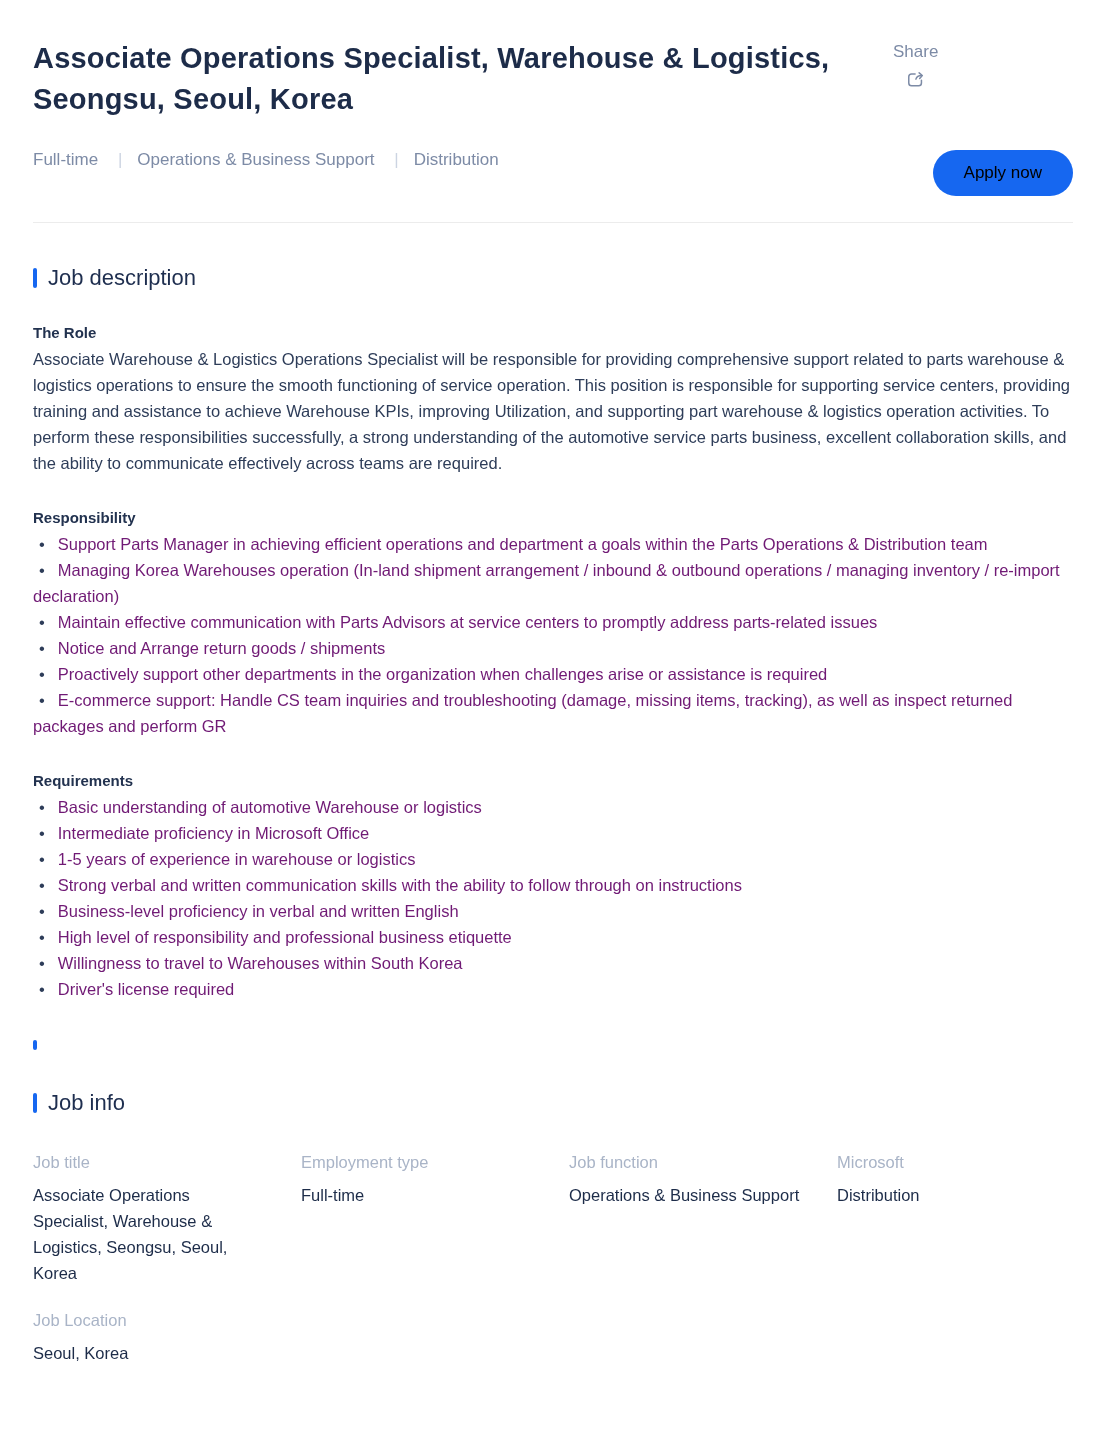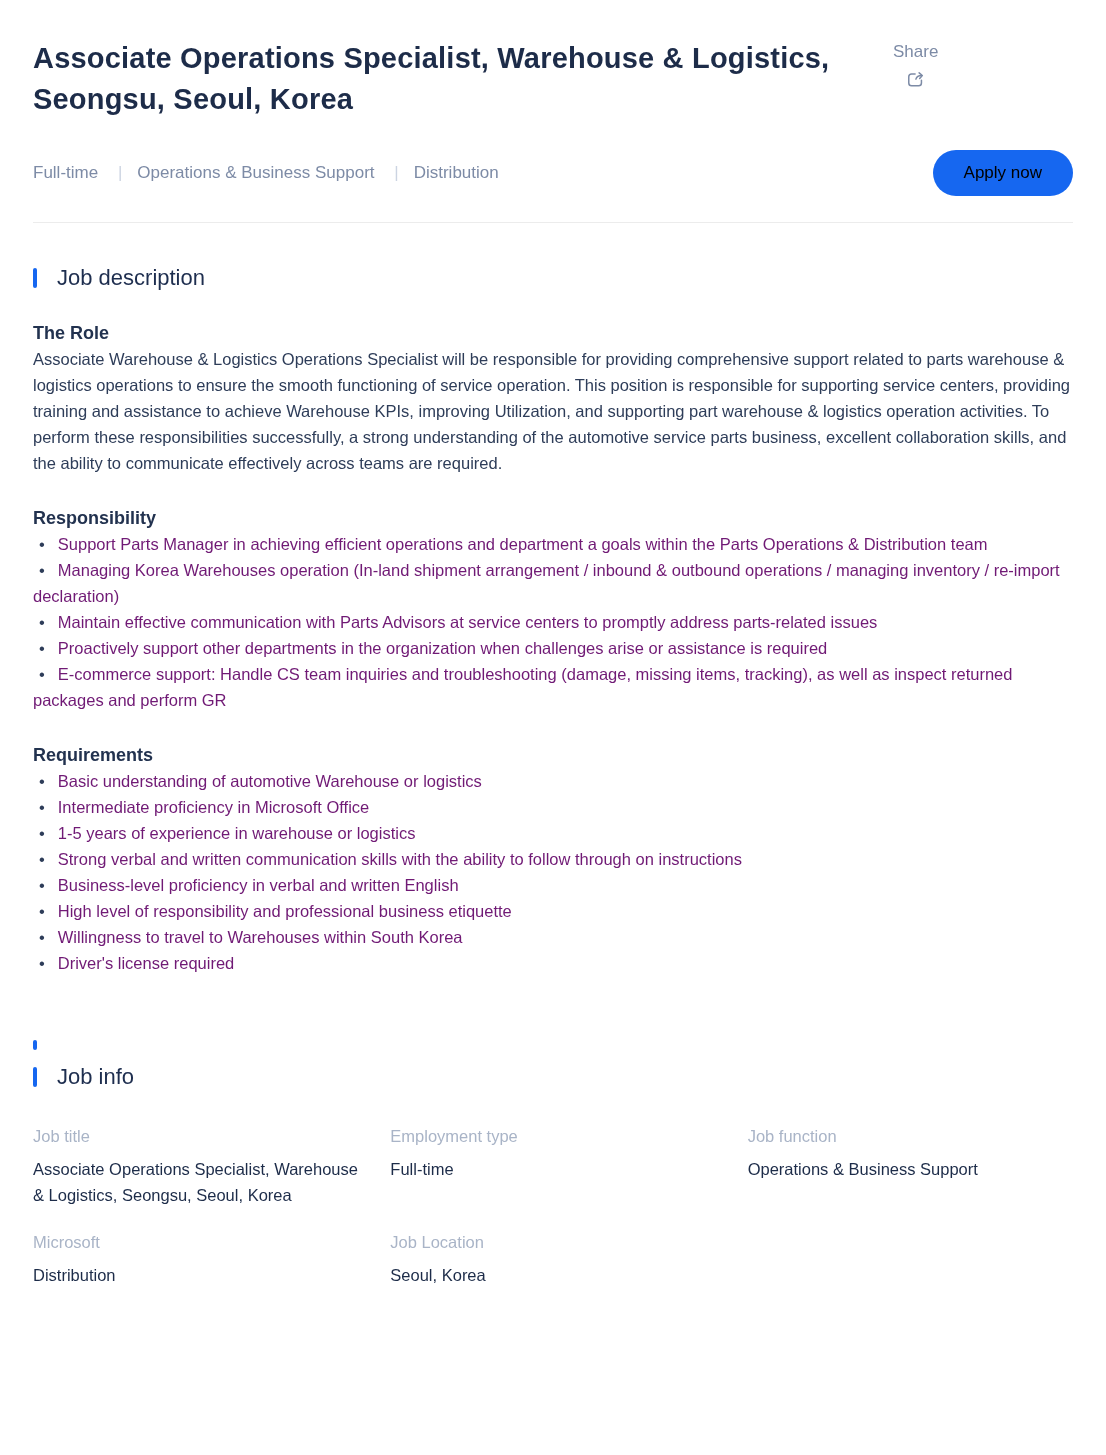--- a/index.html
+++ b/index.html
@@ -32,21 +32,21 @@
     color: #7d8ba6;
     font-size: 17px;
     cursor: pointer;
     white-space: nowrap;
     flex-direction: column;
   }
   .share-link svg { display: block; }
 
   .meta-row {
     margin-top: 30px;
-    display: flex; align-items: center; justify-content: space-between; gap: 28px;
+    display: flex; justify-content: space-between; gap: 28px;
   }
   .tags { font-size: 17px; color: #7d8ba6; }
   .tag { display: inline; }
   .tag + .tag::before {
     content: "|";
     color: #ccd4e2;
     margin: 0 15px;
     font-weight: 400;
   }
   .apply-btn {
@@ -61,36 +61,36 @@
     cursor: pointer;
   }
   .divider {
     border: none;
     border-top: 1px solid #ececec;
     margin-top: 26px;
   }
 
   
   .section-title {
-    display: flex; align-items: center; gap: 20px;
+    display: flex; align-items: center; gap: 11px;
     font-size: 22px;
     font-weight: 400;
     color: #1e2e4f;
   }
   .section-jobdesc { margin-top: 42px; }
   .accent-bar {
     width: 4px; height: 20px;
     border-radius: 2px;
     background: #1667f0;
     flex: 0 0 auto;
   }
 
   .subsection { margin-top: 29px; }
   .sub-heading {
-    font-size: 18px;
+    font-size: 15px;
     font-weight: 700;
     color: #22324f;
     line-height: 26px;
   }
   .body-text {
     font-size: 16.5px;
     line-height: 26px;
     color: #2e3d59;
   }
   ul.bullet-list { list-style: none; }
@@ -104,21 +104,21 @@
     margin-left: 6px;
     margin-right: 13px;
     color: #2e3d59;
   }
 
   
   .section-jobinfo { margin-top: 88px; }
   .info-grid {
     margin-top: 34px;
     display: grid;
-    grid-template-columns: repeat(3, 1fr);
+    grid-template-columns: repeat(4, 1fr);
     column-gap: 32px;
     row-gap: 22px;
   }
   .info-label {
     font-size: 16.5px;
     color: #a9b4c7;
     line-height: 24px;
   }
   .info-value {
     margin-top: 8px;
@@ -185,20 +185,21 @@
       <div class="sub-heading">Responsibility</div>
       <ul class="bullet-list">
 
           <li class="bullet-item"><span>Support Parts Manager in achieving efficient operations and department a goals within the Parts Operations &amp; Distribution team</span></li>
 
           <li class="bullet-item"><span>Managing Korea Warehouses operation (In-land shipment arrangement / inbound &amp; outbound operations / managing inventory / re-import declaration)</span></li>
 
           <li class="bullet-item"><span>Maintain effective communication with Parts Advisors at service centers to promptly address parts-related issues</span></li>
 
 
+          <li class="bullet-item"><span>Notice and Arrange return goods / shipments</span></li>
 
           <li class="bullet-item"><span>Proactively support other departments in the organization when challenges arise or assistance is required</span></li>
 
           <li class="bullet-item"><span>E-commerce support: Handle CS team inquiries and troubleshooting (damage, missing items, tracking), as well as inspect returned packages and perform GR</span></li>
         </ul>
     </div>
 
     <div class="subsection">
       <div class="sub-heading">Requirements</div>
       <ul class="bullet-list">

